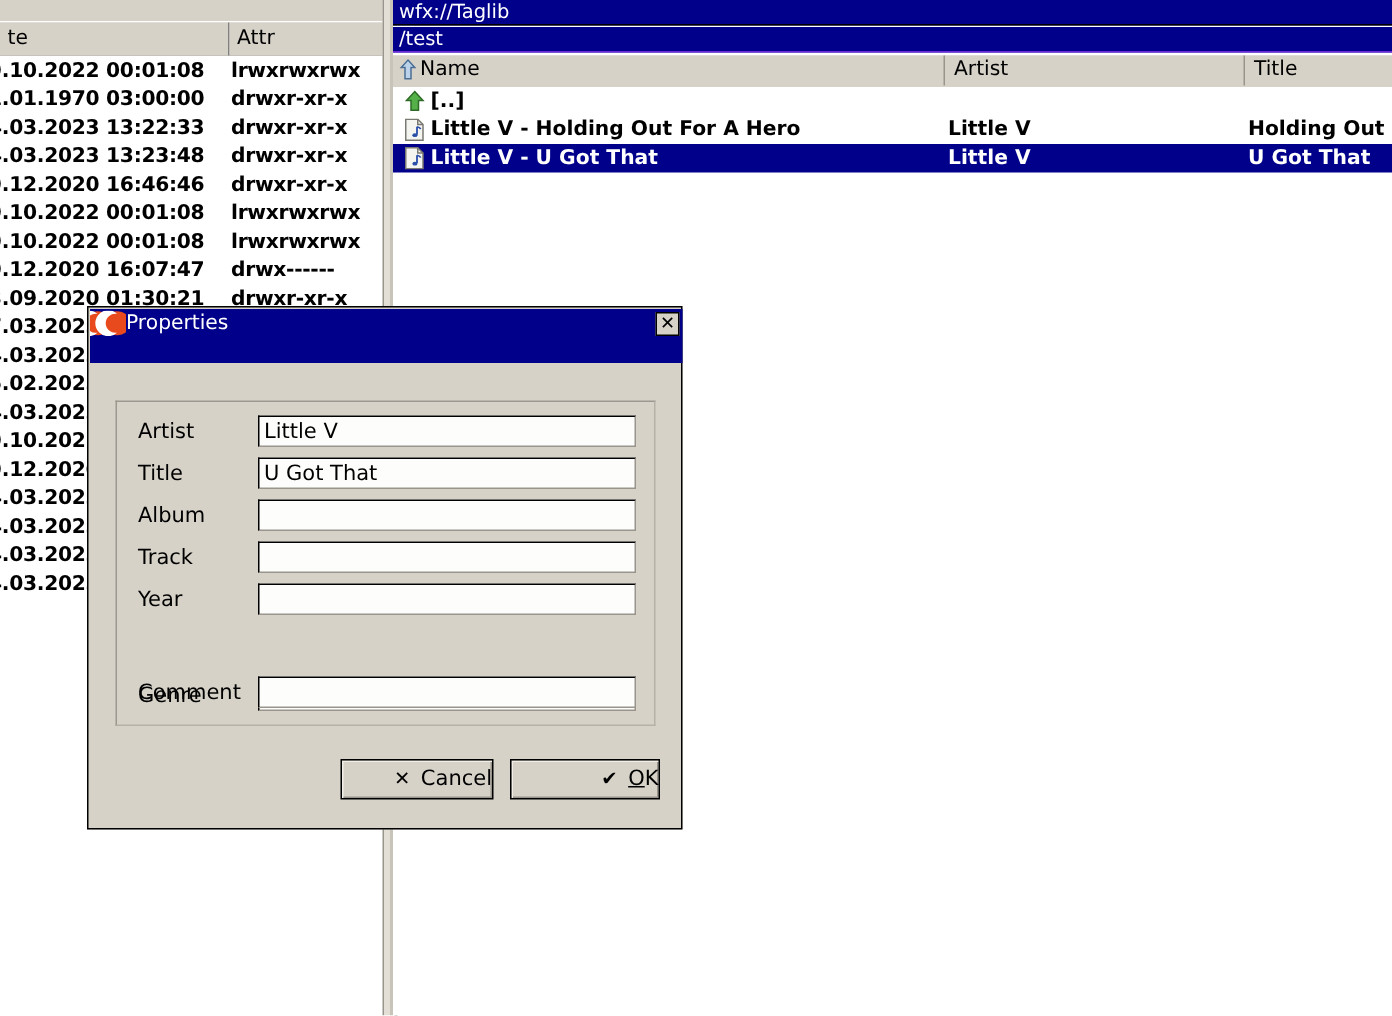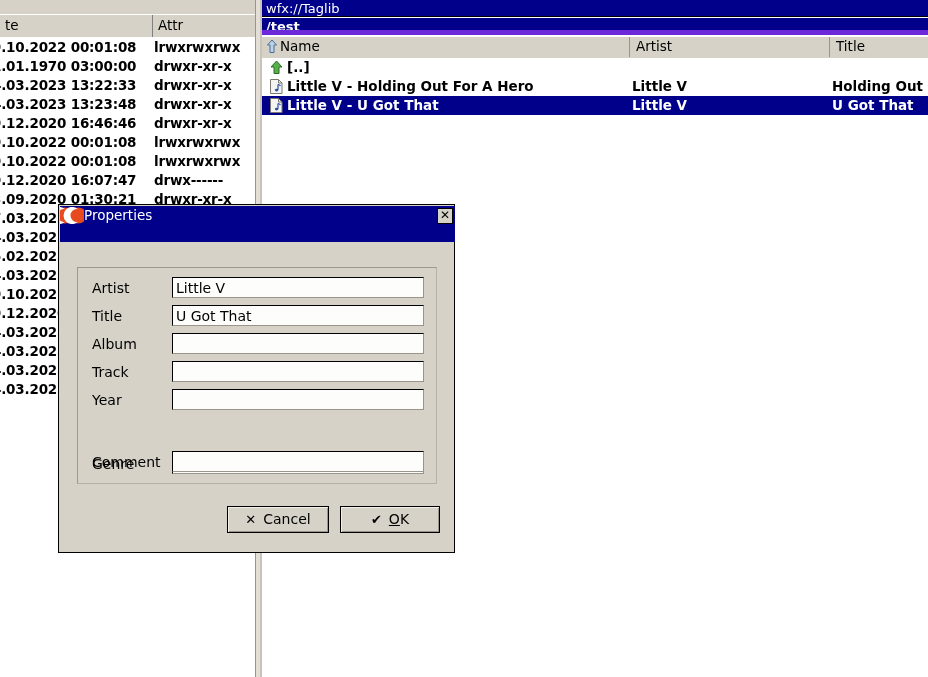--- a/index.html
+++ b/index.html
@@ -31,21 +31,21 @@
   #splitter .sp-dark-l{position:absolute;left:0;top:0;width:1px;height:677px;background:#9a958c;}
   #splitter .sp-light{position:absolute;left:1px;top:0;width:4px;height:677px;background:#e3dfd6;}
   #splitter .sp-mid{position:absolute;left:5px;top:0;width:2px;height:677px;background:#c8c4ba;}
   #splitter .sp-dark-r{position:absolute;left:8px;top:0;width:2px;height:677px;background:#111;}
 
   
   #right-panel{position:absolute;left:262px;top:0;width:666px;height:677px;background:#fff;overflow:hidden;}
   .addrbar{position:absolute;left:0;width:666px;height:17px;line-height:17px;background:#00008b;color:#fff;
      font-size:13px;padding-left:4px;box-sizing:border-box;white-space:nowrap;overflow:hidden;}
   #addr-scheme{top:0;border-bottom:1px solid #000;}
-  #addr-path{top:18px;border-bottom:5px solid #6d28d9;font-weight:bold;}
+  #addr-path{top:18px;border-bottom:1px solid #6d28d9;}
   #right-header-row{position:absolute;left:0;top:36px;width:666px;height:38px;background:#d6d2c8;
      border-top:1px solid #fff;border-bottom:1px solid #808080;box-sizing:border-box;}
   .rh-cell{position:absolute;top:0;height:20px;line-height:19px;background:#d6d2c8;font-size:13.5px;
      color:#000;padding-left:6px;box-sizing:border-box;overflow:hidden;white-space:nowrap;border-right:1px solid #9a958c;}
   #rh-name{left:0;width:368px;padding-left:18px;}
   #rh-artist{left:368px;width:200px;}
   #rh-title{left:568px;width:98px;border-right:none;}
   #sort-arrow{position:absolute;left:4px;top:2px;width:12px;height:15px;}
   #right-list{position:absolute;left:0;top:58px;width:666px;height:619px;background:#fff;}
   .rrow{position:absolute;left:0;width:666px;height:19px;line-height:19px;white-space:nowrap;}
@@ -74,21 +74,21 @@
   #dlg-groupbox{position:absolute;left:18px;top:62px;width:360px;height:217px;
      border:1px solid #b5b1a8;border-top-color:#9c988f;border-left-color:#9c988f;
      background:#d6d2c8;box-sizing:border-box;}
   .frow{position:absolute;left:0;width:360px;height:28px;}
   .flabel{position:absolute;left:14px;top:0;height:28px;line-height:26px;font-size:14px;color:#000;white-space:nowrap;}
   .finput{position:absolute;left:94px;top:2px;width:252px;height:21px;background:#fdfdfb;
      border:1px solid #000;border-right-color:#9a958c;border-bottom-color:#9a958c;
      box-sizing:border-box;font-family:"DejaVu Sans","Liberation Sans",sans-serif;font-size:14px;
      color:#000;padding:0 3px;outline:none;}
   .dbtn{position:absolute;top:301px;height:27px;background:#d6d2c8;border:1px solid #000;
-     box-sizing:border-box;font-size:14px;color:#000;cursor:pointer;text-align:center;line-height:24px;
+     box-sizing:border-box;font-size:14px;color:#000;cursor:pointer;text-align:right;line-height:24px;
      box-shadow:inset 1px 1px 0 #f2efe9, inset -1px -1px 0 #9a958c;}
   #btn-cancel{left:168px;width:102px;}
   #btn-ok{left:281px;width:100px;}
   .dbtn .bico{font-weight:bold;margin-right:7px;font-size:13px;}
   #ok-accel{text-decoration:underline;}
 
   
   #bottom-strip{position:absolute;left:0;top:553px;width:257px;height:124px;background:#ffffff;}
 </style>
 </head>

